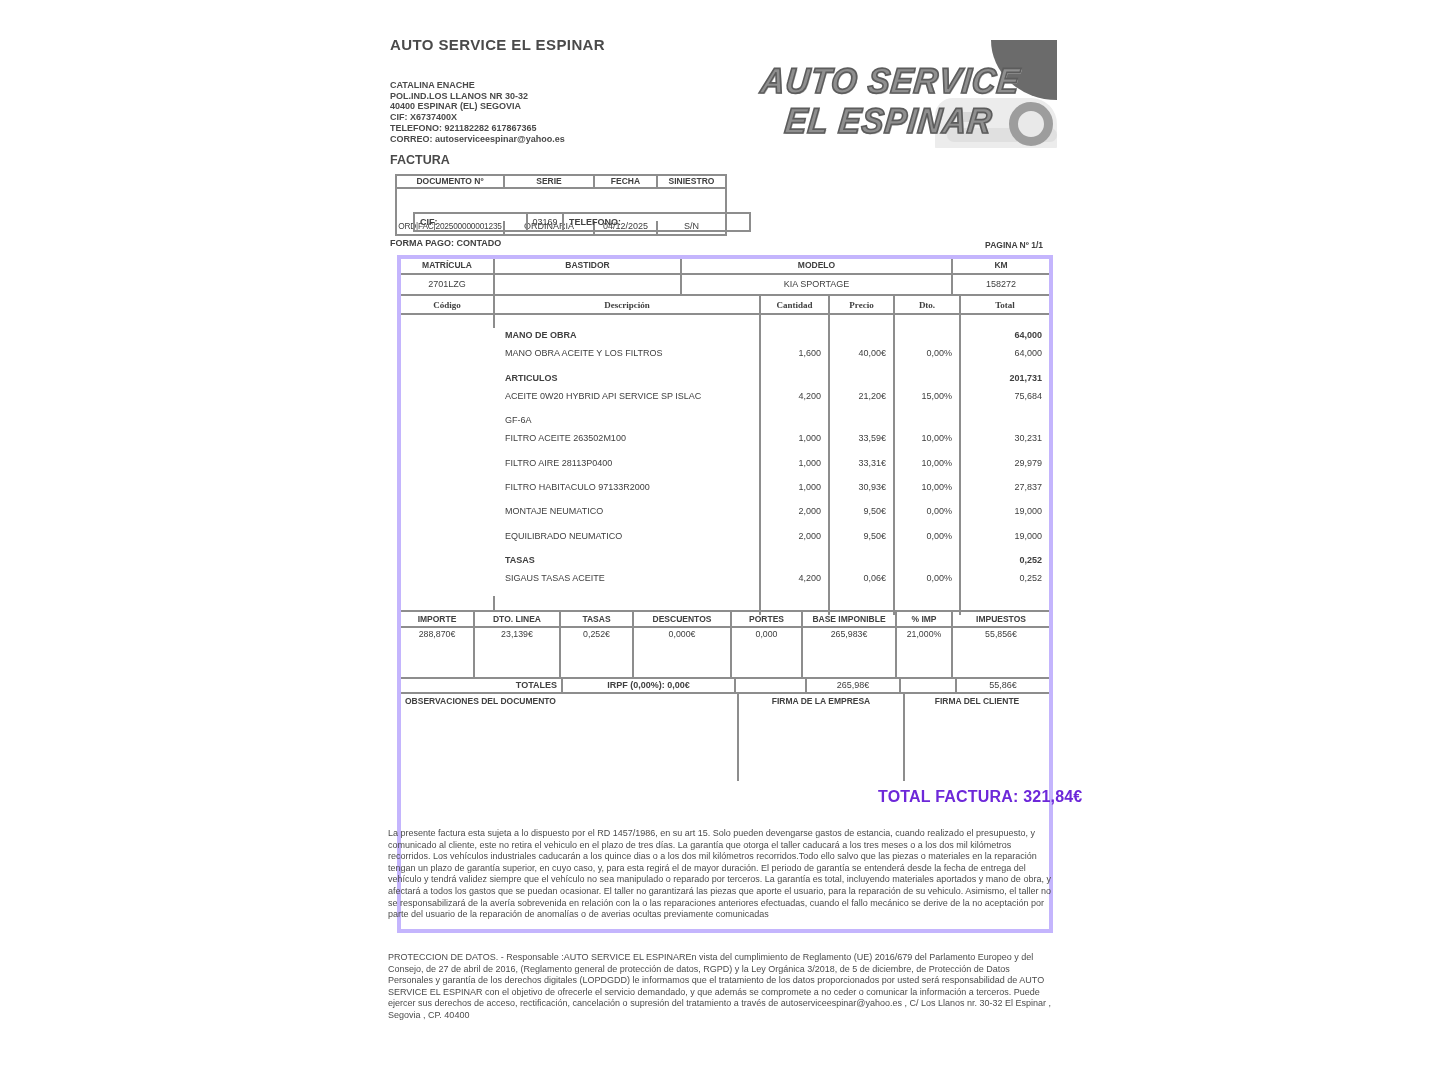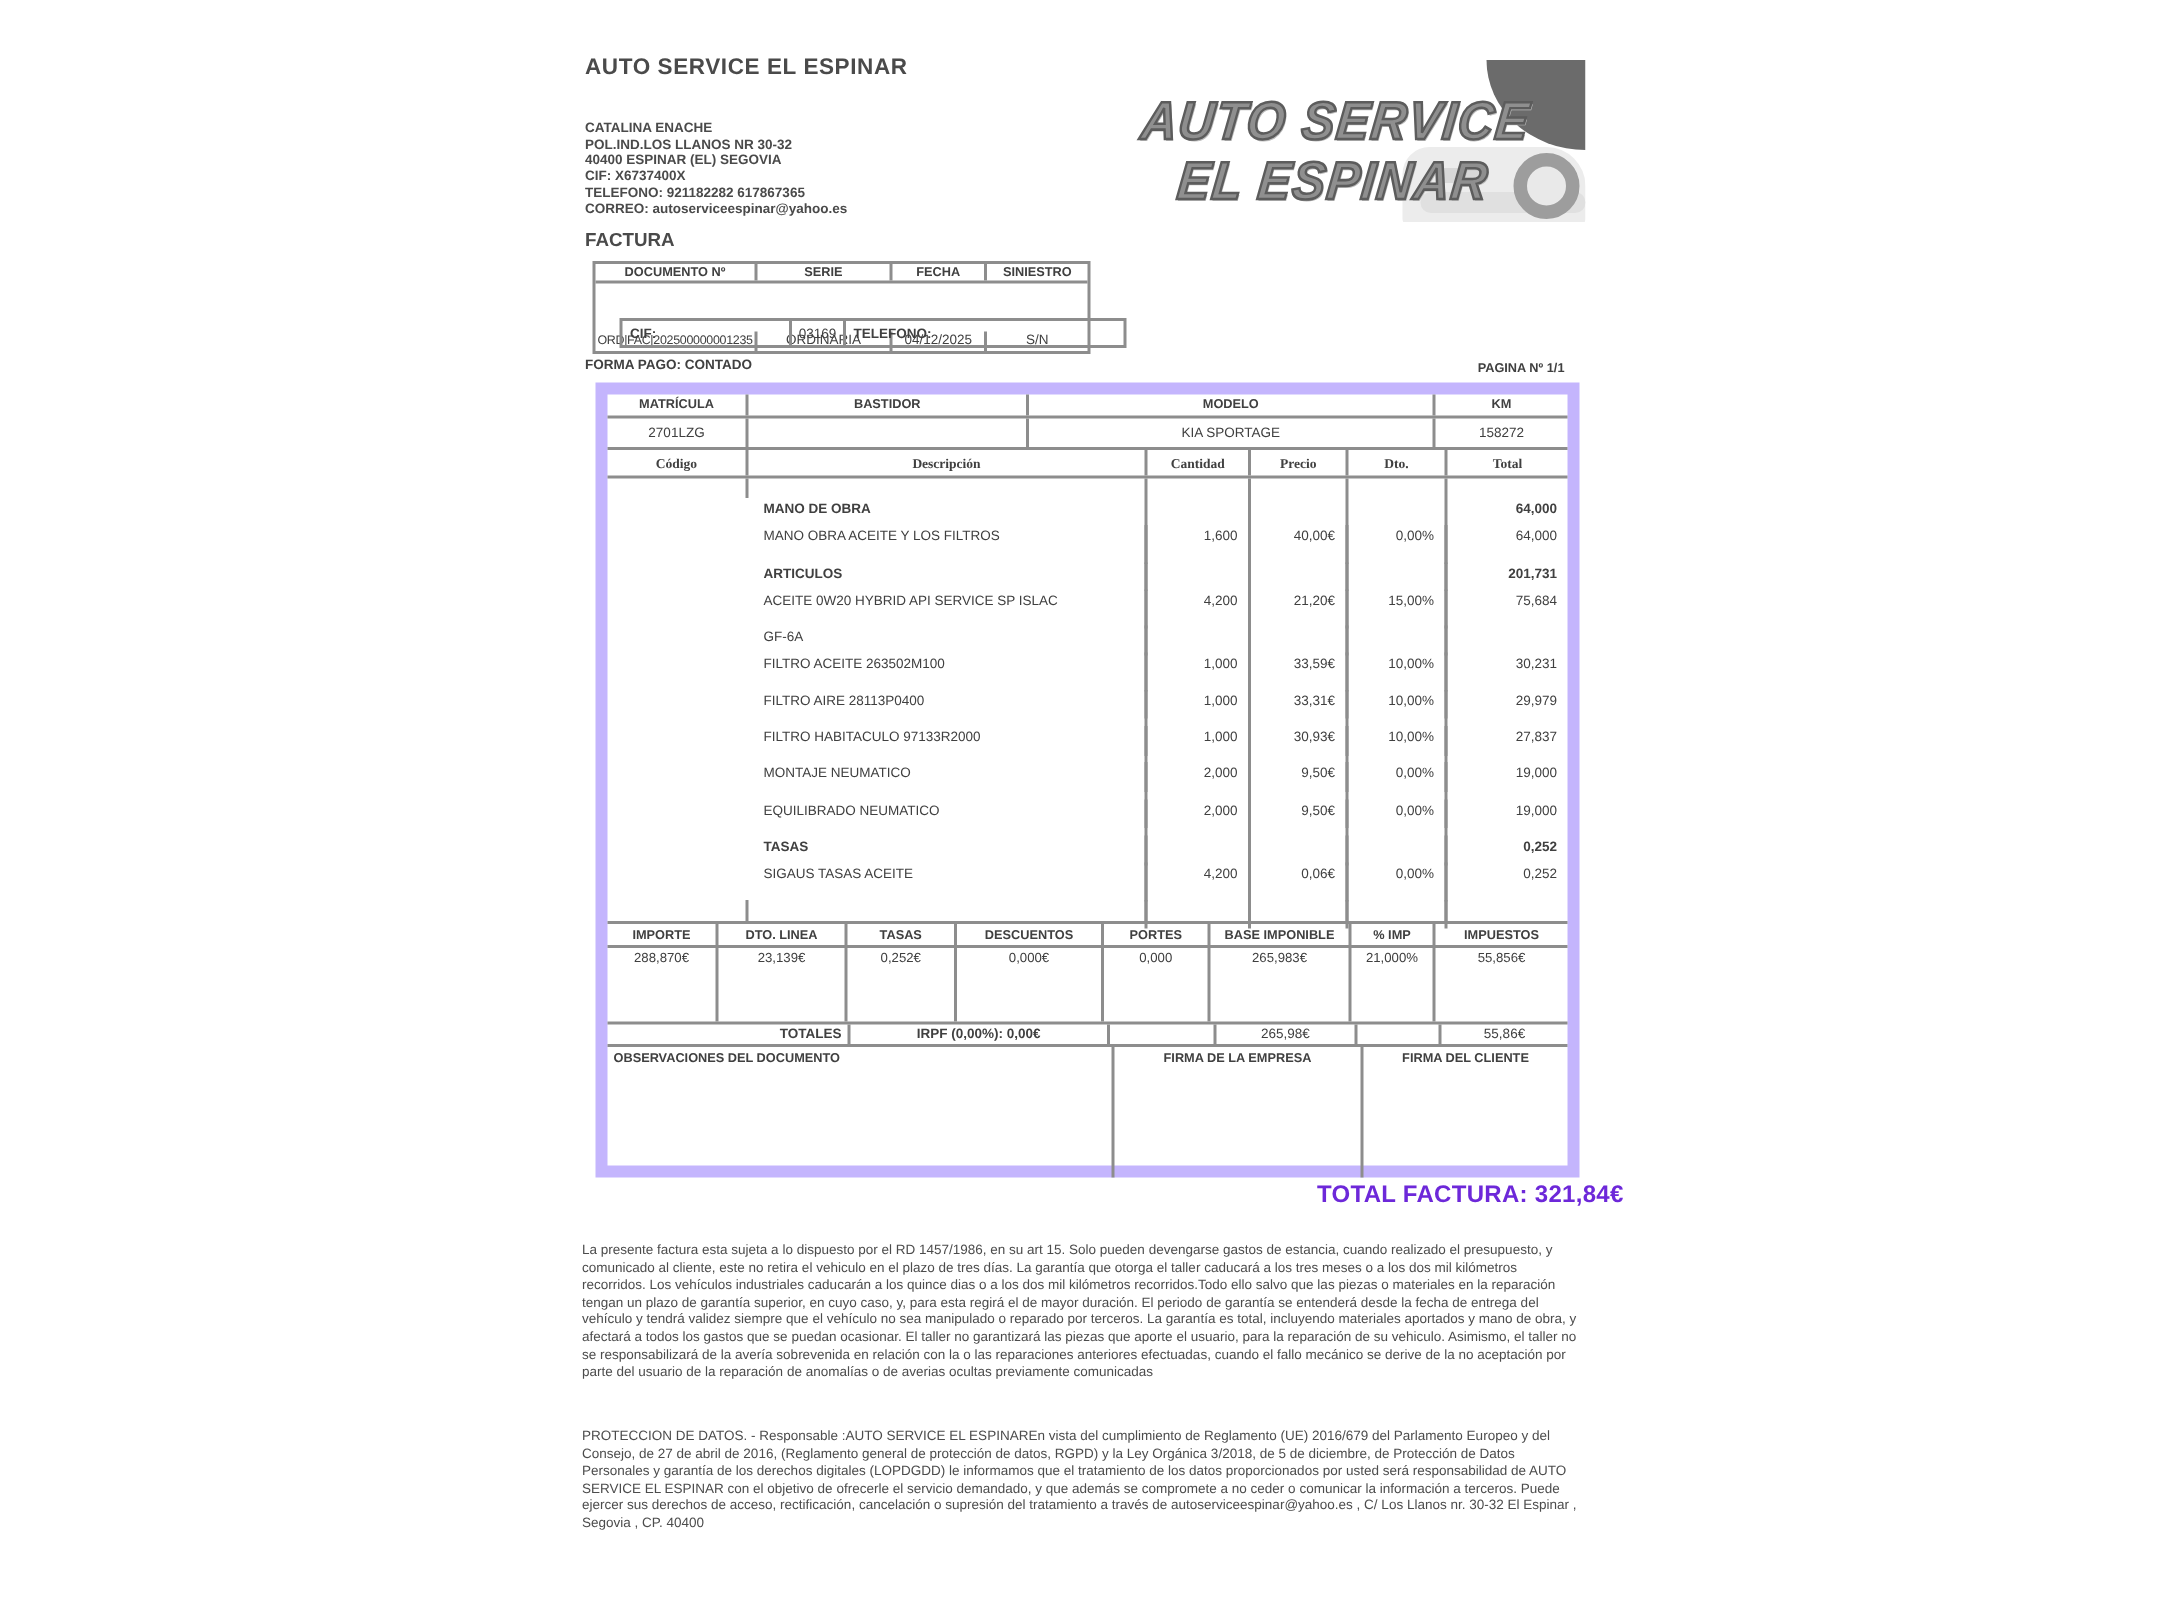--- a/index.html
+++ b/index.html
@@ -47,21 +47,21 @@
   
   .cif-table { left:413px; top:212px; width:338px; height:20px; border:2px solid #8d8d8d; }
   .cif-cols { grid-template-columns:113px 36px 1fr; }
   .cif-table .cell { line-height:16px; font-size:9px; }
   .lbl-left { font-weight:700; text-align:left; padding-left:5px; }
 
   .forma-pago { left:390px; top:238px; font-size:9px; font-weight:700; }
   .pagina { left:953px; top:240px; width:90px; text-align:right; font-size:8.5px; font-weight:700; }
 
   
-  .main-box { left:397px; top:255px; width:656px; height:530px; border:8px solid #c4b5fd; }
+  .main-box { left:397px; top:255px; width:656px; height:678px; border:4px solid #c4b5fd; }
   .sec { border-top:2px solid #8d8d8d; }
   .sec.first { border-top:none; }
 
   .cols-veh { grid-template-columns:94px 187px 271px 1fr; }
   .veh-hdr { height:14px; }
   .veh-hdr .cell { line-height:13px; }
   .veh-val { height:21px; }
   .veh-val .cell { line-height:19px; }
 
   .cols-items { grid-template-columns:94px 266px 69px 65px 66px 1fr;font-family:Liberation Serif, serif; }

